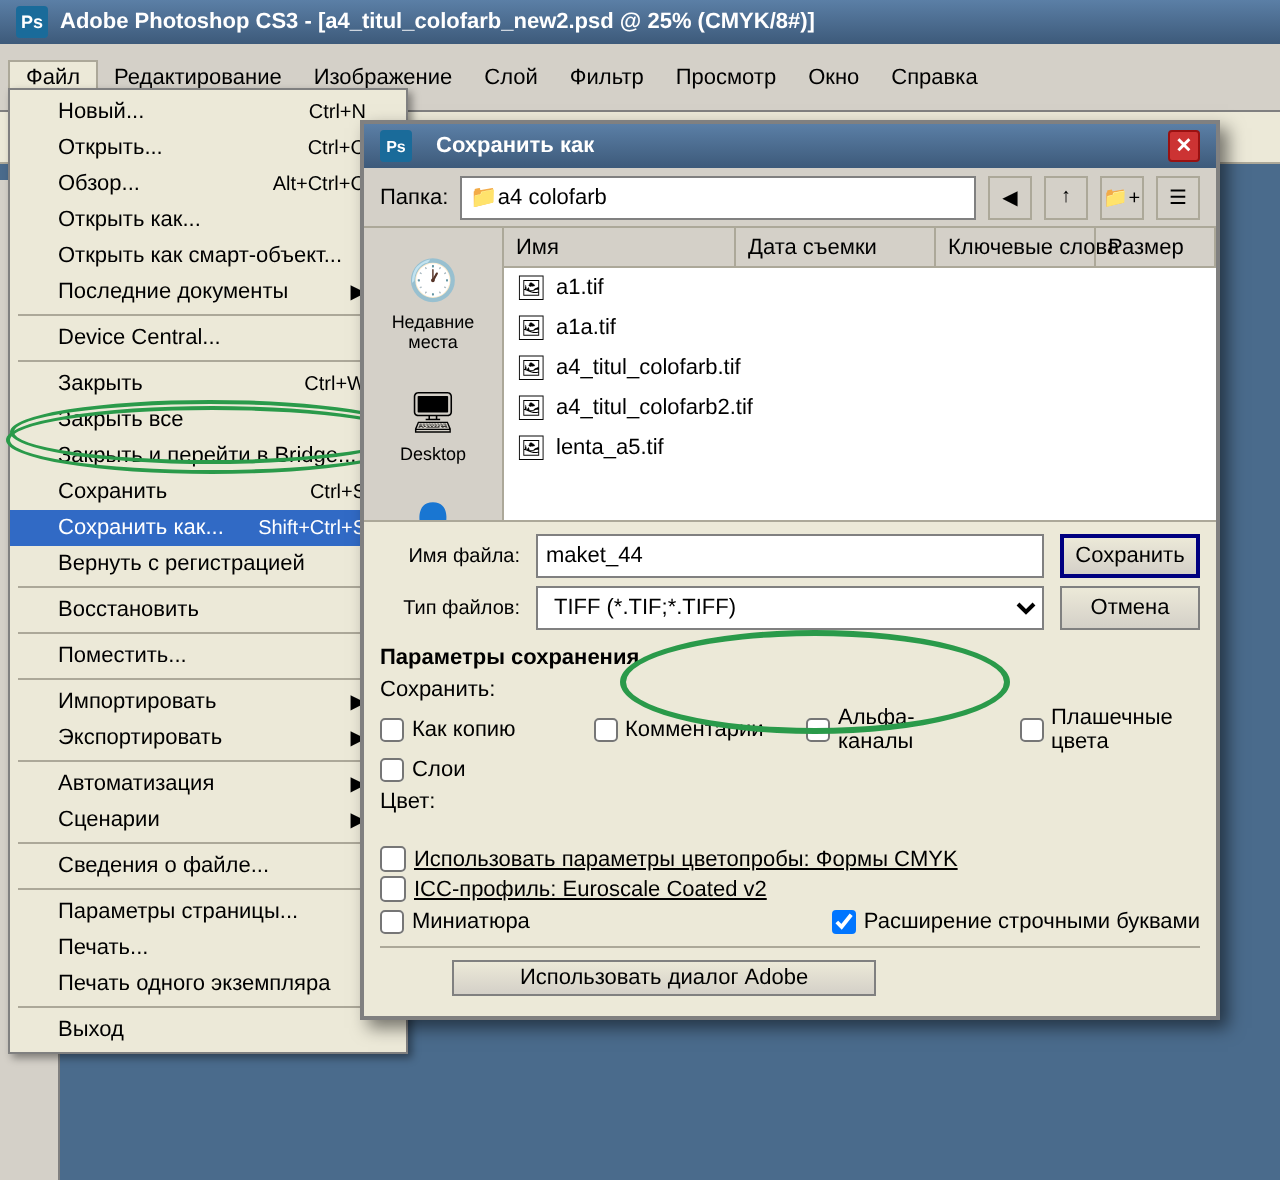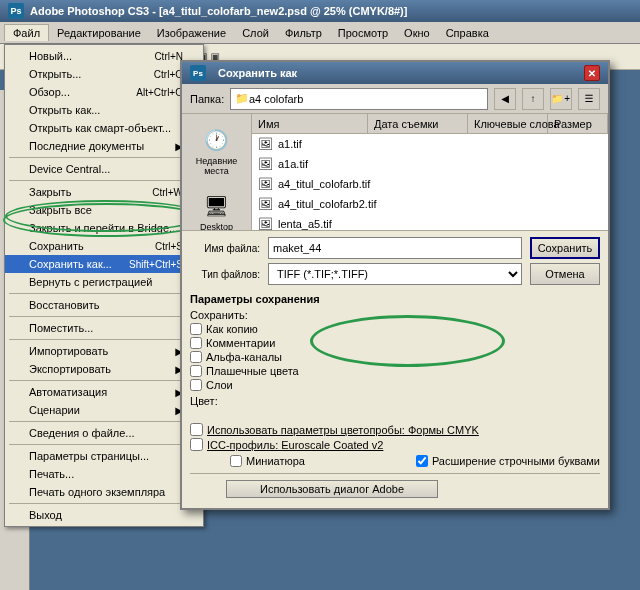--- a/index.html
+++ b/index.html
@@ -21,21 +21,21 @@
       display: flex;
       align-items: center;
       padding: 0 8px;
       font-size: 11px;
       font-weight: bold;
     }
 
     
     .menu-bar {
       background: #d4d0c8;
-      height: 22px;
+      height: 34px;
       display: flex;
       align-items: center;
       padding: 0 4px;
       border-bottom: 1px solid #808080;
     }
     .menu-item {
       padding: 2px 8px;
       cursor: pointer;
       color: #000;
       white-space: nowrap;
@@ -342,21 +342,21 @@
     .save-params {
       font-size: 11px;
       padding: 4px 0;
     }
     .params-title {
       font-weight: bold;
       margin-bottom: 4px;
     }
     .params-grid {
       display: grid;
-      grid-template-columns: 1fr;
+      grid-template-columns: 1fr 1fr 1fr 1fr;
       gap: 2px 16px;
     }
     .checkbox-row {
       display: flex;
       align-items: center;
       gap: 4px;
     }
     .checkbox-row input[type="checkbox"] {
       width: 12px;
       height: 12px;
@@ -667,21 +667,21 @@
           </div>
           <div class="color-row">
             <input type="checkbox" style="">
             <span>Использовать параметры цветопробы: Формы CMYK</span>
           </div>
           <div class="color-row">
             <input type="checkbox" style="">
             <span>ICC-профиль: Euroscale Coated v2</span>
           </div>
         </div>
-        <div style="display:flex;justify-content:space-between;margin-top:4px;align-items:center;margin-left:40px;">
+        <div style="display:flex;justify-content:space-between;margin-top:4px;align-items:center;">
           <div class="checkbox-row">
             <input type="checkbox" style="">
             <span>Миниатюра</span>
           </div>
           <div class="checkbox-row">
             <input type="checkbox" checked="" style="">
             <span>Расширение строчными буквами</span>
           </div>
         </div>
         <div style="margin-top:6px;border-top:1px solid #aca899;padding-top:6px;">

